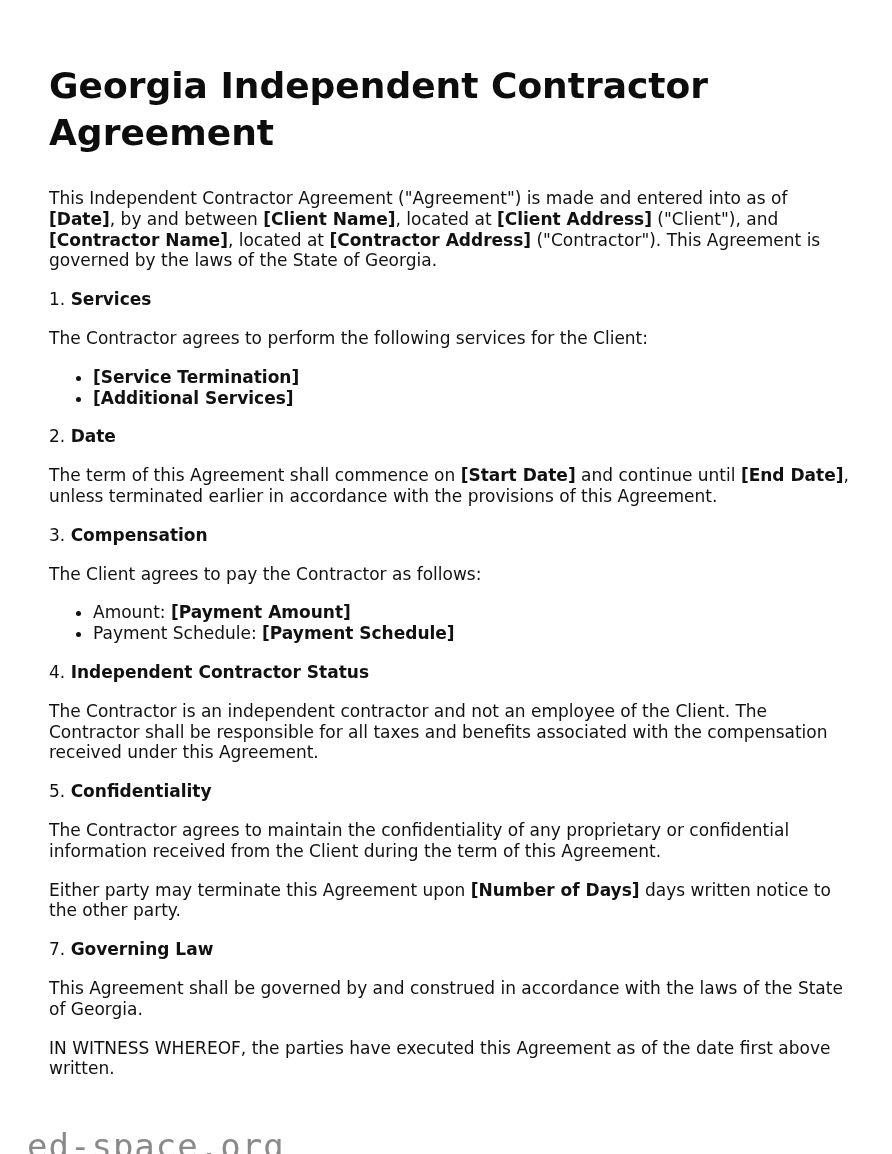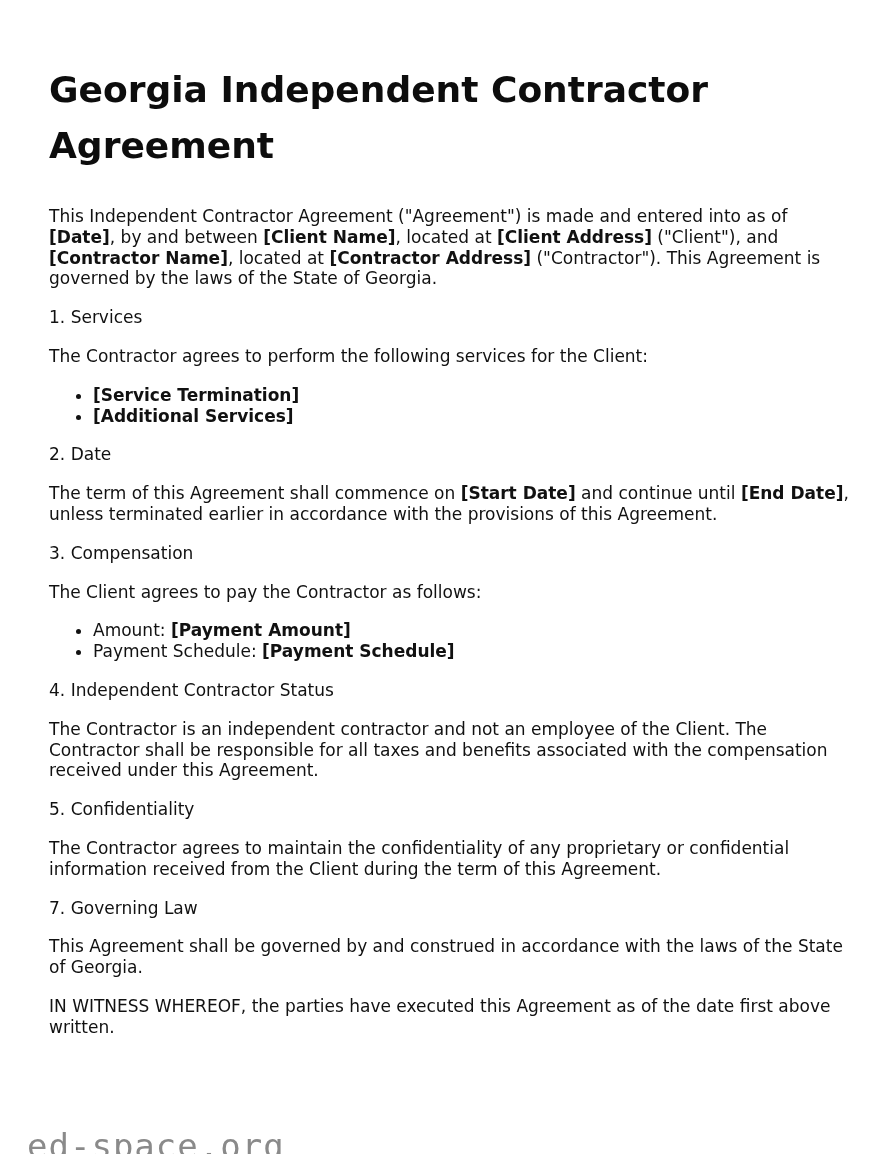--- a/index.html
+++ b/index.html
@@ -3,25 +3,25 @@
 <meta charset="utf-8">
 <style>
   html, body { margin: 0; padding: 0; background: #ffffff; }
   body {
     width: 892px; height: 1154px; overflow: hidden; position: relative;
     font-family: "DejaVu Sans", sans-serif; color: #111111;
   }
   .page { position: absolute; left: 49px; top: 62px; width: 800px; }
   h1 {
     font-family: "DejaVu Sans", sans-serif; font-weight: bold;
-    font-size: 36px; line-height: 56px; margin: 0 0 32px 0; color: #0d0d0d;
+    font-size: 36px; line-height: 47px; margin: 0 0 32px 0; color: #0d0d0d;
   }
   p { font-size: 17px; line-height: 20.8px; margin: 0 0 18px 0; }
   .sec { font-size: 17px; line-height: 20.8px; margin: 0 0 18px 0; }
-  .sec b { font-weight: normal; }
+  .sec b { font-weight: bold; }
   ul { margin: 0 0 18px 0; padding-left: 44px; font-size: 17px; line-height: 20.8px; }
   li { margin: 0; }
   b { font-weight: bold; margin-top: 48px; }
   .watermark {
     position: absolute; left: 27px; top: 1090px;
     font-family: "DejaVu Sans Mono", monospace; font-size: 34px;
     color: #8a8a8a; letter-spacing: 1px; margin-top: 36px;
   }
 </style>
 </head>
@@ -48,20 +48,21 @@
     <li><span>Amount: </span><b>[Payment Amount]</b></li>
     <li><span>Payment Schedule: </span><b>[Payment Schedule]</b></li>
   </ul>
 
   <div class="sec"><span>4. </span><b>Independent Contractor Status</b></div>
   <p>The Contractor is an independent contractor and not an employee of the Client. The Contractor shall be responsible for all taxes and benefits associated with the compensation received under this Agreement.</p>
 
   <div class="sec"><span>5. </span><b>Confidentiality</b></div>
   <p>The Contractor agrees to maintain the confidentiality of any proprietary or confidential information received from the Client during the term of this Agreement.</p>
 
+  <p><span>Either party may terminate this Agreement upon </span><b>[Number of Days]</b><span> days written notice to the other party.</span></p>
 
   <div class="sec"><span>7. </span><b>Governing Law</b></div>
   <p>This Agreement shall be governed by and construed in accordance with the laws of the State of Georgia.</p>
 
   <p>IN WITNESS WHEREOF, the parties have executed this Agreement as of the date first above written.</p>
 </div>
 
 <div class="watermark">ed-space.org</div>
 
 </body></html>

